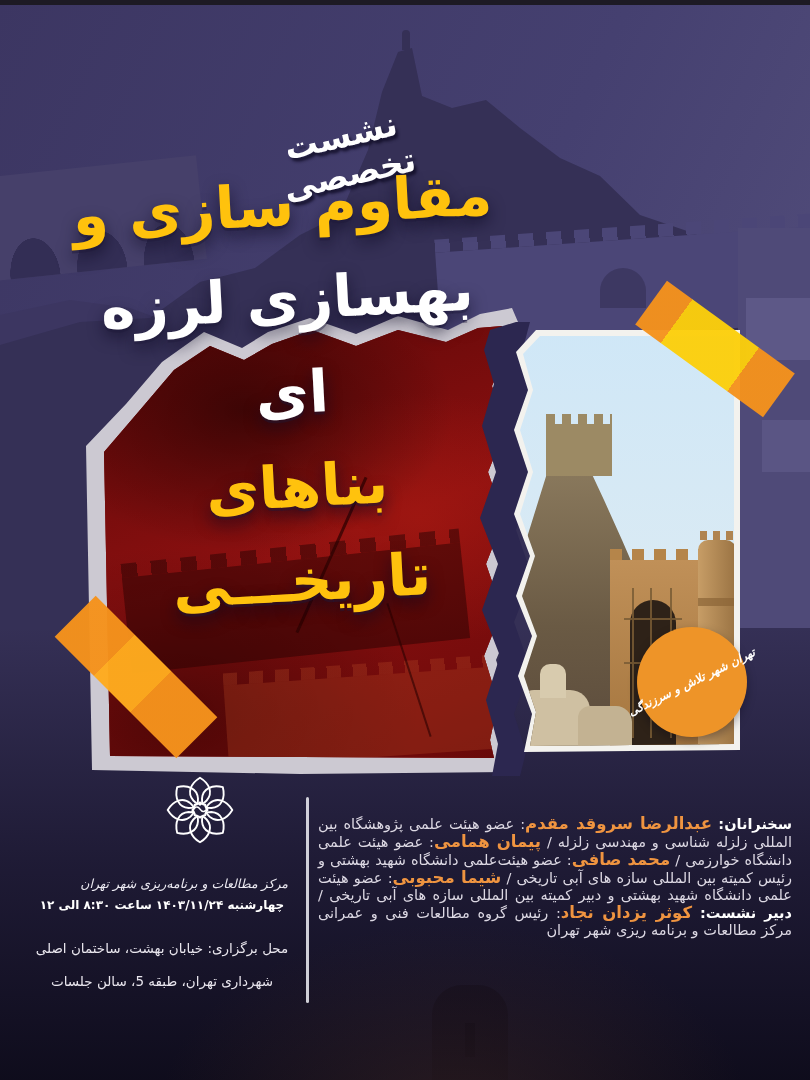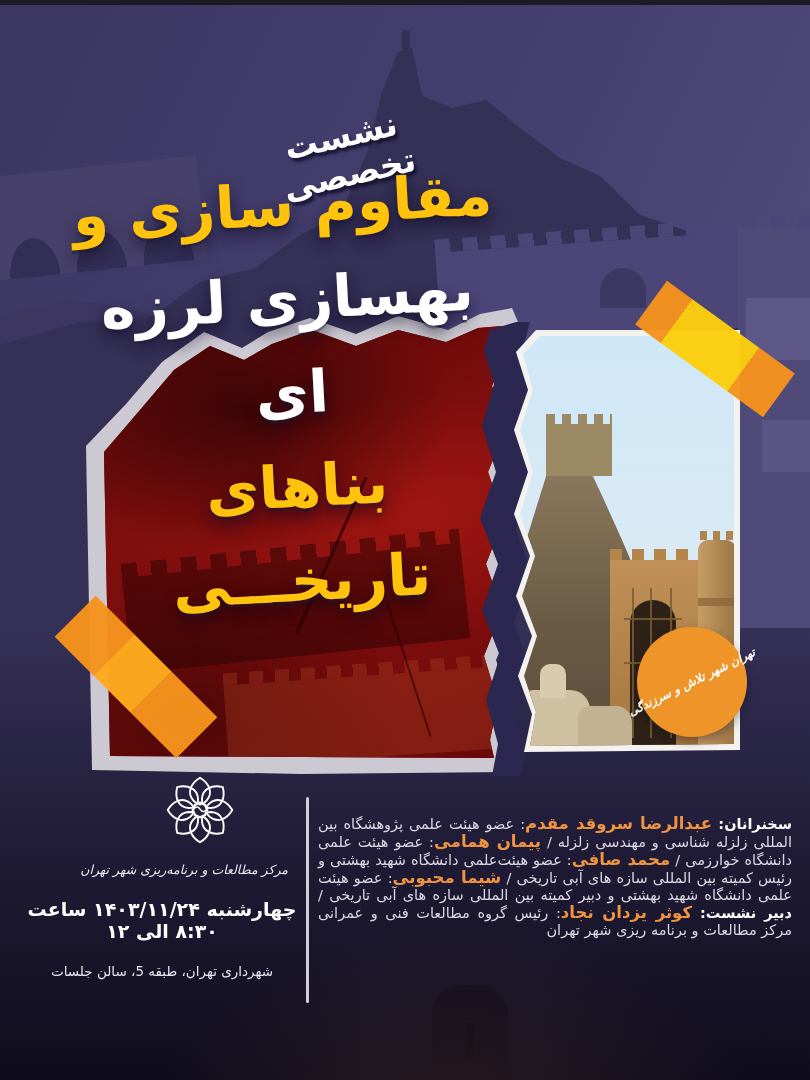--- a/index.html
+++ b/index.html
@@ -120,26 +120,26 @@
     opacity:.97;}
   .badge{position:absolute; left:637px; top:627px; width:110px; height:110px; z-index:11;
     border-radius:50%; background:var(--badge-orange,#EE9428);
     display:flex; align-items:center; justify-content:center;
     box-shadow:0 4px 10px rgba(10,6,20,.35);}
   .badge span{display:block; transform:rotate(-26deg); color:#fff; font-size:11.5px; font-style:italic;
     font-weight:bold; white-space:nowrap; direction:rtl; letter-spacing:.5px;}
 
   
   .org{position:absolute; left:112px; top:772px; width:176px; z-index:9; text-align:center;}
-  .org-caption{margin-top:10px; color:#eceaf2; font-size:12.5px; font-style:italic; direction:rtl; white-space:nowrap;}
+  .org-caption{margin-top:24px; color:#eceaf2; font-size:12.5px; font-style:italic; direction:rtl; white-space:nowrap;}
   .divider{position:absolute; left:306px; top:797px; width:3px; height:206px; z-index:9;
     background:rgba(240,240,246,.85); border-radius:2px;}
   .schedule{position:absolute; left:26px; top:898px; width:272px; z-index:9;
     direction:rtl; text-align:center; color:#ffffff;}
-  .schedule .date{font-size:19px; font-weight:bold; margin-bottom:13px;}
+  .schedule .date{font-size:12px; font-weight:bold; margin-bottom:20px;}
   .schedule .venue{font-size:13.5px; color:#e9e6ee; line-height:33px;}
   .speakers{position:absolute; left:318px; top:800px; width:474px; z-index:9;
     direction:rtl; text-align:justify; font-size:14.5px; line-height:17px; color:#ddd9e4;}
   .seg-label{color:#ffffff; font-weight:bold;}
   .seg-name{color:var(--name-orange,#EF9440); font-weight:bold; font-size:16.5px;}
 </style>
 </head>
 <body>
 
 <div class="poster">
@@ -204,17 +204,18 @@
           <path d="M0,-34 C10,-28 14,-18 7,-10 C4,-7 2,-5 0,-8 C-2,-5 -4,-7 -7,-10 C-14,-18 -10,-28 0,-34 Z" transform="rotate(315)"></path>
         </g>
       <path d="M-9,3 Q-4,-7 0,-1 T9,-3" stroke="#ffffff" fill="none" stroke-width="1.6"></path>
       <circle cx="0" cy="-6" r="1.4" fill="#ffffff" stroke="none"></circle>
     </svg>
     <div class="org-caption">مرکز مطالعات و برنامه‌ریزی شهر تهران</div>
   </div>
   <div class="divider"></div>
   <div class="schedule">
     <div class="date">چهارشنبه ۱۴۰۳/۱۱/۲۴  ساعت ۸:۳۰ الی ۱۲</div>
+    <div class="venue">محل برگزاری: خیابان بهشت، ساختمان اصلی</div>
     <div class="venue">شهرداری تهران، طبقه 5، سالن جلسات</div>
   </div>
   <p class="speakers" id="speakers-paragraph"><span class="seg-label">سخنرانان: </span><span class="seg-name">عبدالرضا سروقد مقدم</span><span class="seg-text">: عضو هیئت علمی پژوهشگاه بین المللی زلزله شناسی و مهندسی زلزله / </span><span class="seg-name">پیمان همامی</span><span class="seg-text">: عضو هیئت علمی دانشگاه خوارزمی / </span><span class="seg-name">محمد صافی</span><span class="seg-text">: عضو هیئت‌علمی دانشگاه شهید بهشتی و رئیس کمیته بین المللی سازه های آبی تاریخی / </span><span class="seg-name">شیما محبوبی</span><span class="seg-text">: عضو هیئت علمی دانشگاه شهید بهشتی و دبیر کمیته بین المللی سازه های آبی تاریخی / </span><span class="seg-label">دبیر نشست: </span><span class="seg-name">کوثر یزدان نجاد</span><span class="seg-text">: رئیس گروه مطالعات فنی و عمرانی مرکز مطالعات و برنامه ریزی شهر تهران</span></p>
 
 </div>
 
 </body></html>

